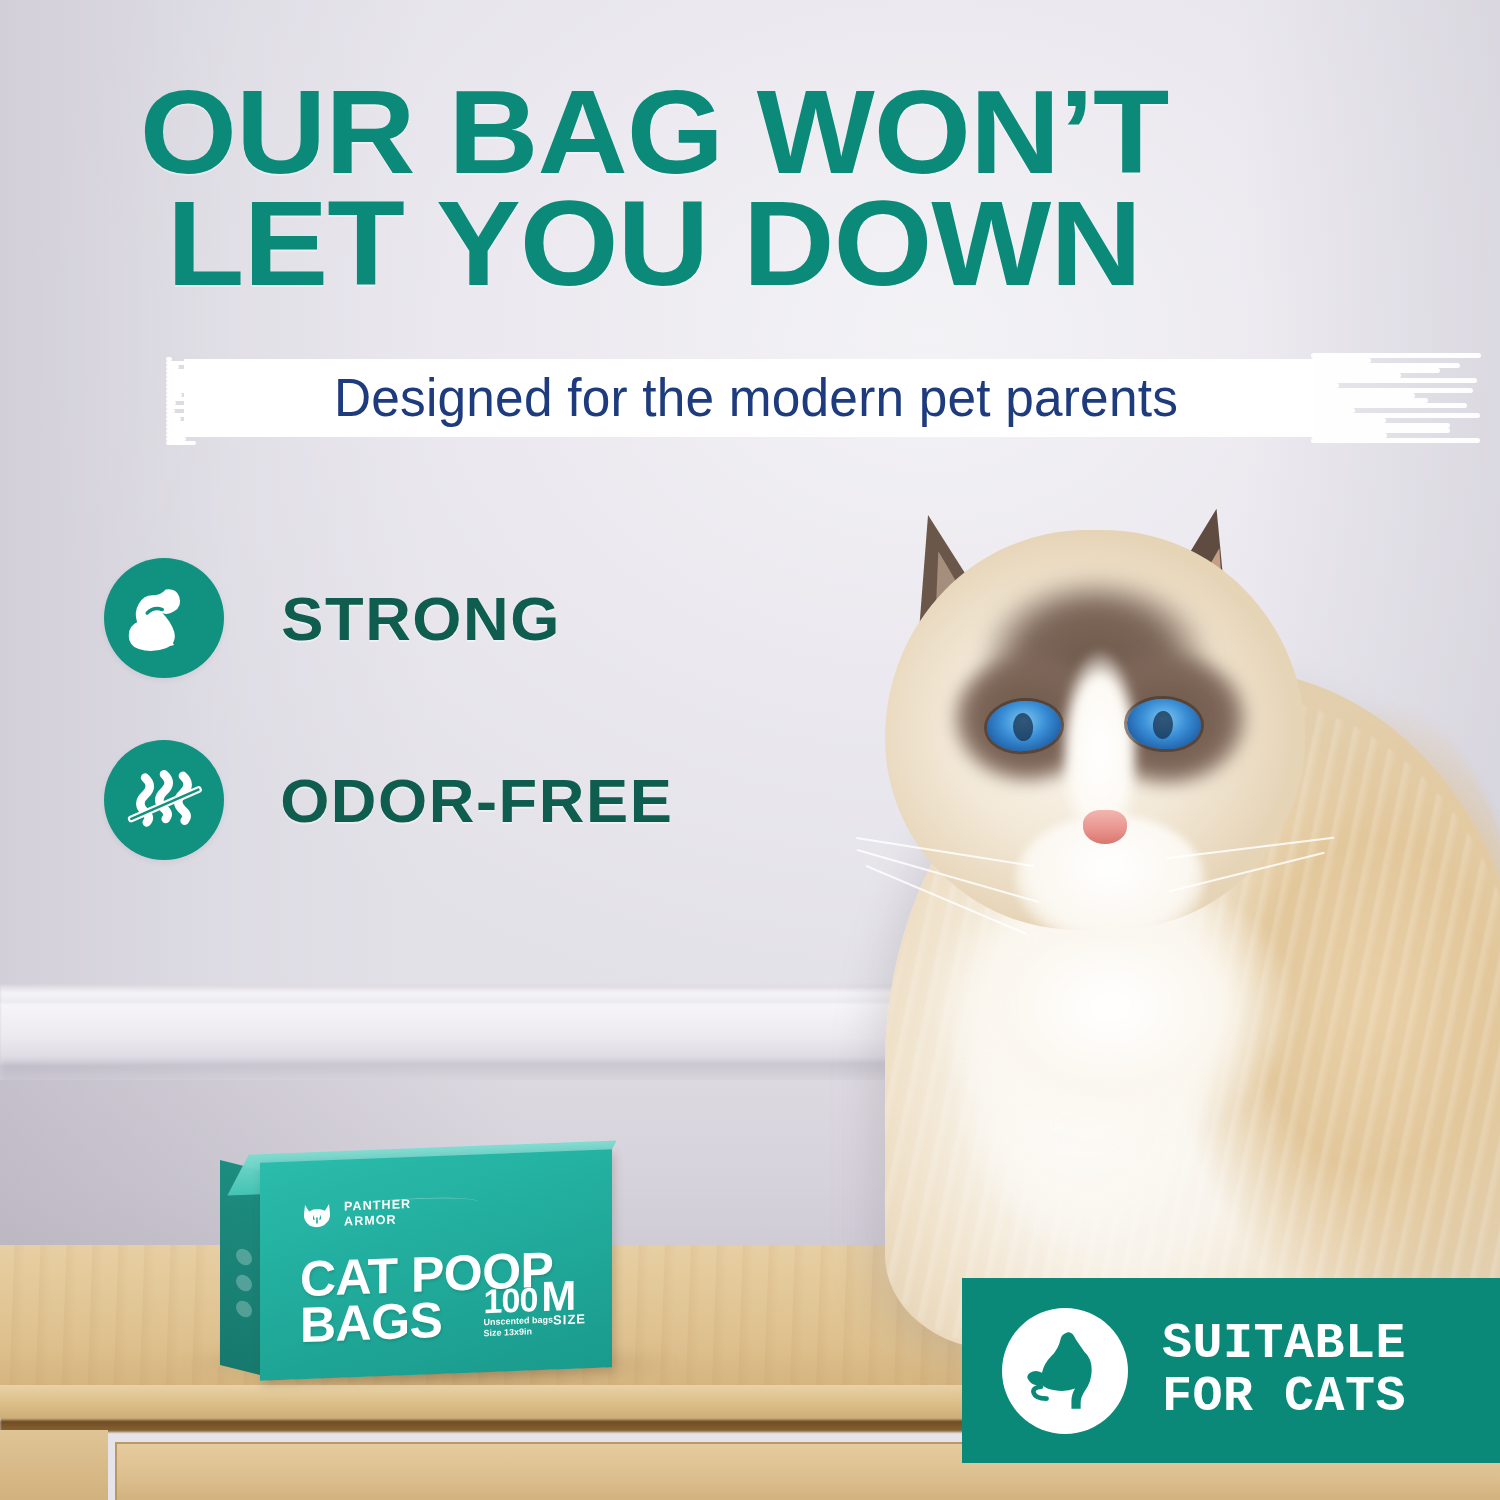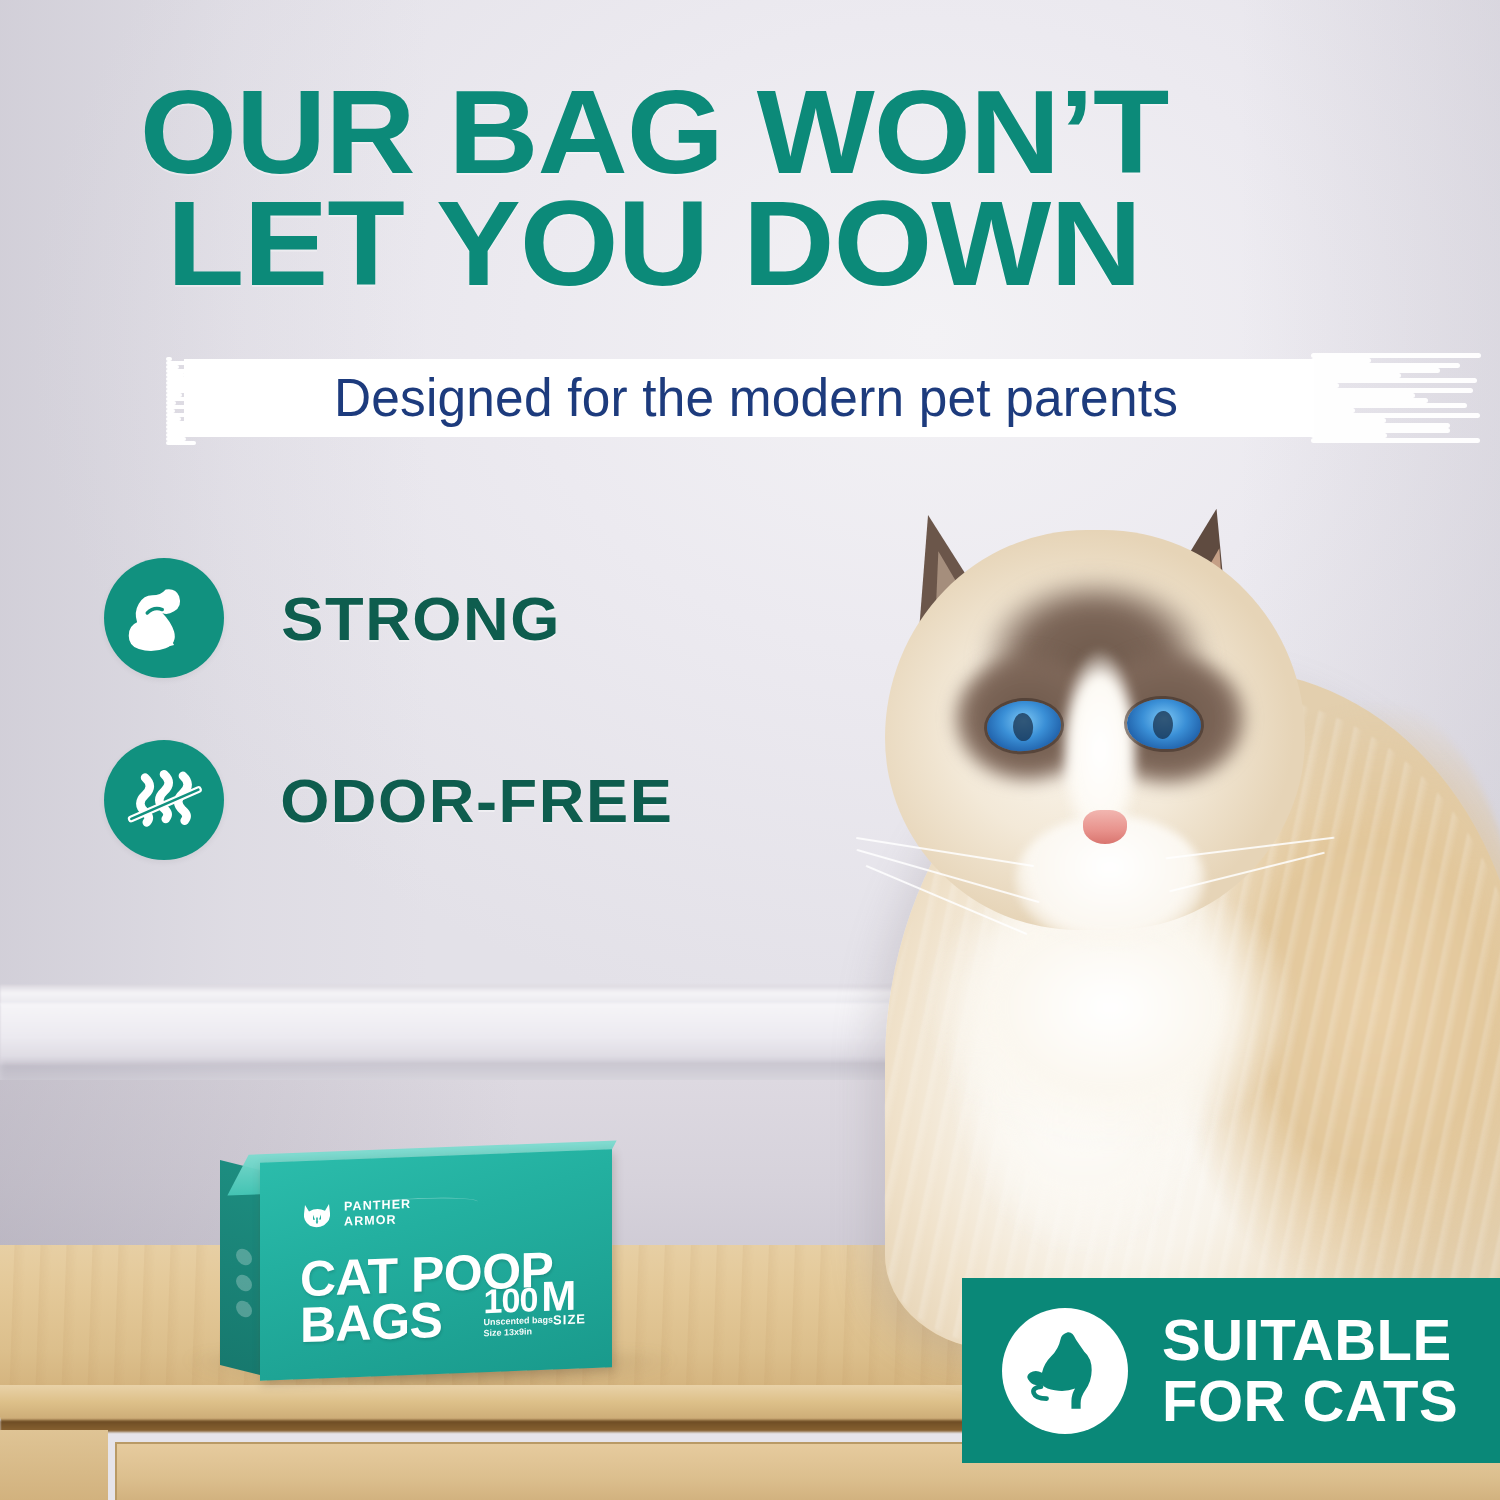--- a/index.html
+++ b/index.html
@@ -302,22 +302,22 @@
     position:absolute; left:962px; top:1278px; width:538px; height:185px;
     background:#0a8878; z-index:32;
     display:flex; align-items:center;
   }
   .badge-circle {
     width:126px; height:126px; border-radius:50%; background:#fff;
     margin-left:40px; flex:0 0 126px;
     display:flex; align-items:center; justify-content:center;
   }
   .badge-text {
-    margin-left:34px; color:#fff; font-size:58px; font-weight:900;
-    line-height:1.05; letter-spacing:.5px; transform:scaleX(1.0);
+    margin-left:34px; color:#fff; font-size:50px; font-weight:900;
+    line-height:1.05; letter-spacing:.5px; transform:scaleX(1.0);font-family:Liberation Mono, monospace;
   }
 </style>
 </head>
 <body>
 
 <div id="scene">
   <div class="wall"></div>
   <div class="wall-shadow-l"></div>
   <div class="wall-shadow-r"></div>
   <div class="molding-top"></div>

